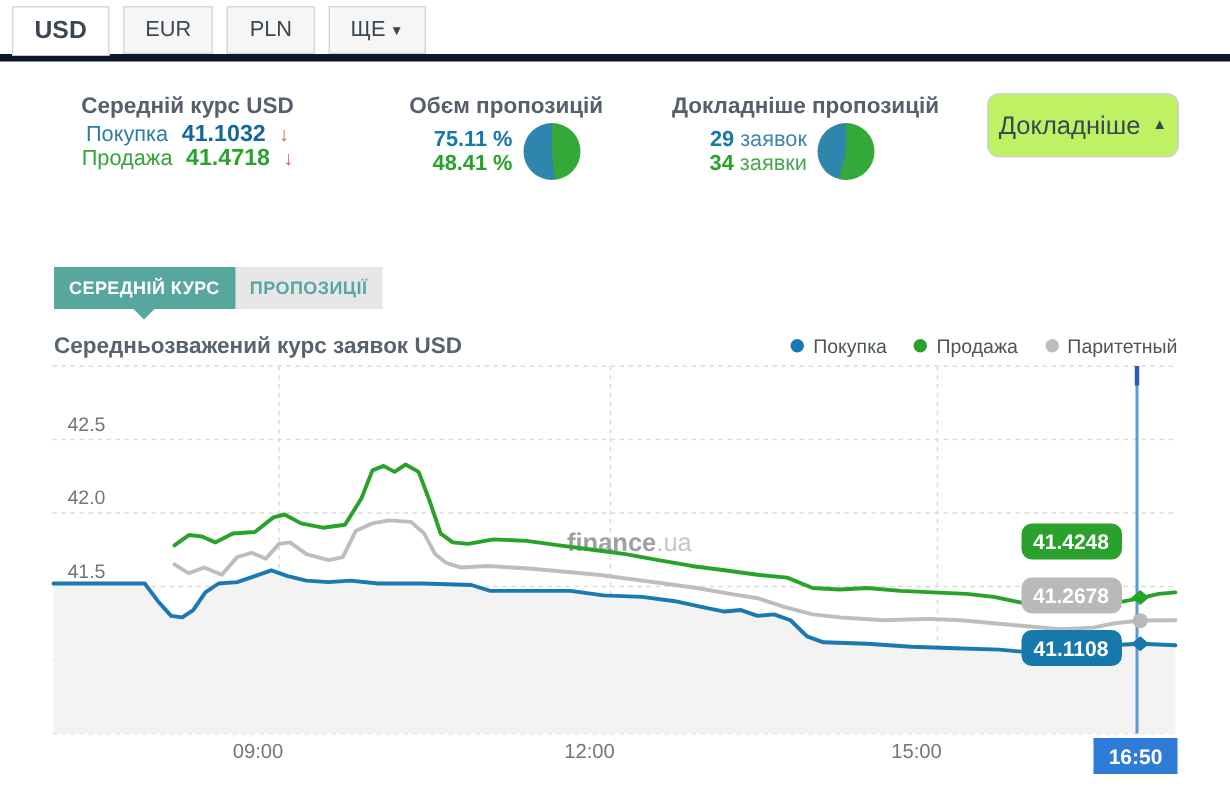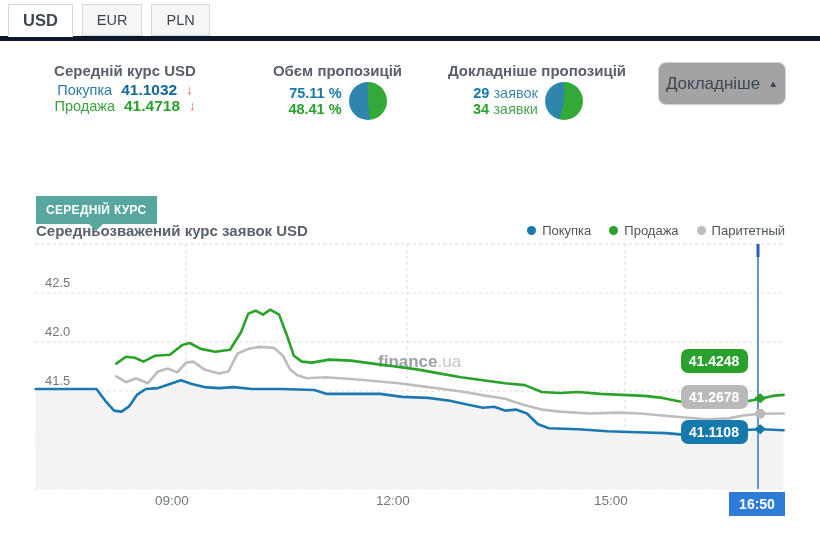--- a/index.html
+++ b/index.html
@@ -28,27 +28,27 @@
   .pie-block{display:flex;align-items:center;gap:7px;justify-content:center;}
   .pie-vals{text-align:right;font-size:14.5px;line-height:16px;white-space:nowrap;}
   .pie{width:38px;height:38px;border-radius:50%;}
   .vol{left:270px;width:135px;}
   .cnt{left:448px;width:160px;}
   .pct-buy{font-weight:bold;color:#1778ab;}
   .pct-sell{font-weight:bold;color:#2aa12c;}
   .num-buy{font-weight:bold;color:#1778ab;} .unit-buy{color:#3f87b0;}
   .num-sell{font-weight:bold;color:#2aa12c;} .unit-sell{color:#4aa555;}
   .details-btn{position:absolute;left:658px;top:2px;width:128px;height:43px;box-sizing:border-box;
-               border:1px solid #cdd2d6;border-radius:8px;background:#a3a3a3;display:flex;
+               border:1px solid #cdd2d6;border-radius:8px;background:#bef264;display:flex;
                align-items:center;justify-content:center;gap:8px;font-size:17px;color:#3b4752;cursor:pointer;}
   .details-btn .up{font-size:10px;}
   
   .subtabs{position:absolute;top:178px;left:36px;display:flex;}
   .subtab{height:28px;display:flex;align-items:center;padding:0 10px;font-size:12px;
-          font-weight:bold;letter-spacing:.3px;cursor:pointer;margin-top:18px;}
+          font-weight:bold;letter-spacing:.3px;cursor:pointer;}
   .subtab.active{background:#57a79e;color:#fff;position:relative;}
   .subtab.active .ptr{position:absolute;left:50%;top:100%;margin-left:-7px;width:0;height:0;
           border:7px solid transparent;border-top:7px solid #57a79e;border-bottom:none;}
   .subtab.inactive{background:#e7e7e7;color:#57a79e;}
   
   .chart-head{position:absolute;top:222px;left:36px;right:35px;display:flex;
               justify-content:space-between;align-items:center;}
   .chart-title{font-weight:bold;font-size:15px;color:#59636d;}
   .legend{display:flex;gap:18px;align-items:center;}
   .leg-item{display:flex;align-items:center;gap:6px;font-size:13px;color:#4c555c;cursor:pointer;}
@@ -62,20 +62,24 @@
 
 <div class="tabsbar">
   <div class="tab active">
     <span>USD</span>
   </div>
   <div class="tab">
     <span>EUR</span>
   </div>
   <div class="tab">
     <span>PLN</span>
+  </div>
+  <div class="tab">
+    <span>ЩЕ</span>
+    <span class="dd">▼</span>
   </div>
 </div>
 
 <div class="stats">
 
   <div class="stat-block avg">
     <div class="stat-title">Середній курс USD</div>
     <div class="row">
       <span class="lbl-buy">Покупка</span>
       <span class="val-buy">41.1032</span>
@@ -116,20 +120,23 @@
     <span>Докладніше</span>
     <span class="up">▲</span>
   </div>
 </div>
 
 <div class="subtabs">
   <div class="subtab active">
     <span>СЕРЕДНІЙ КУРС</span>
     <span class="ptr"></span>
   </div>
+  <div class="subtab inactive">
+    <span>ПРОПОЗИЦІЇ</span>
+  </div>
 </div>
 
 <div class="chart-head">
   <div class="chart-title">Середньозважений курс заявок USD</div>
   <div class="legend">
     <div class="leg-item">
       <span class="leg-dot" style="background: rgb(27, 121, 178);"></span>
       <span>Покупка</span>
     </div>
     <div class="leg-item">

